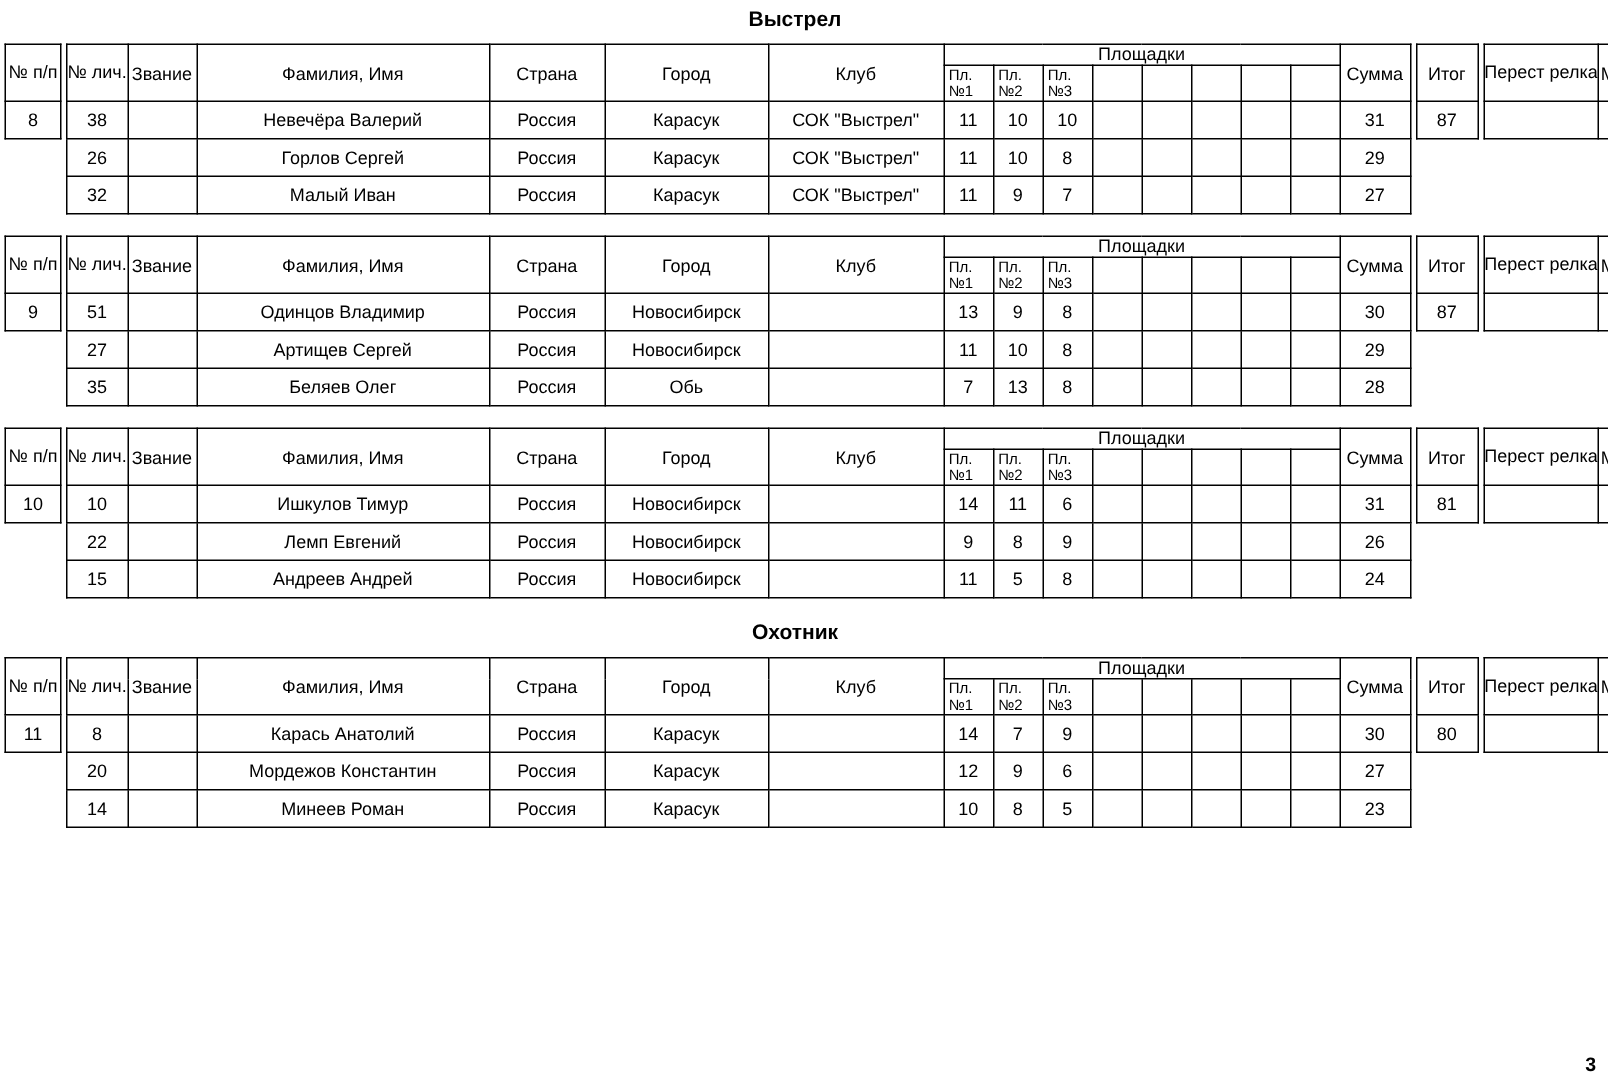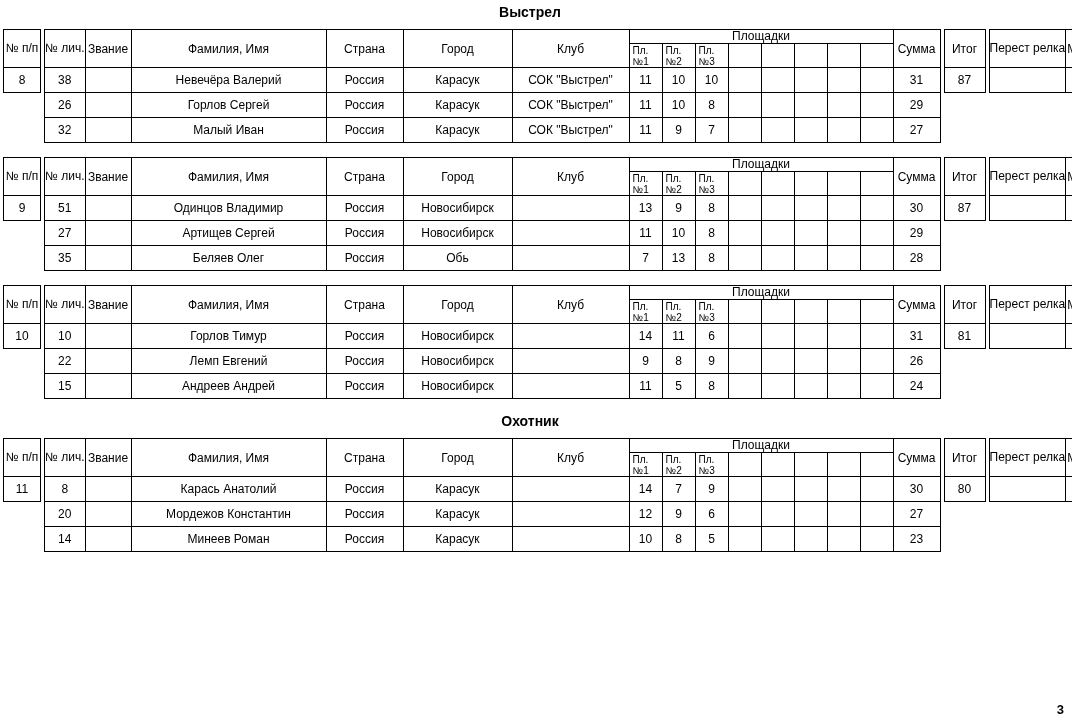--- a/index.html
+++ b/index.html
@@ -407,21 +407,21 @@
 №3</td>
                 <td></td>
                 <td></td>
                 <td></td>
                 <td></td>
                 <td></td>
               </tr>
               <tr class="r">
                 <td>10</td>
                 <td></td>
-                <td class="left">Горлов Тимур</td>
+                <td class="left">Ишкулов Тимур</td>
                 <td>Россия</td>
                 <td>Новосибирск</td>
                 <td></td>
                 <td>14</td>
                 <td>11</td>
                 <td>6</td>
                 <td></td>
                 <td></td>
                 <td></td>
                 <td></td>

